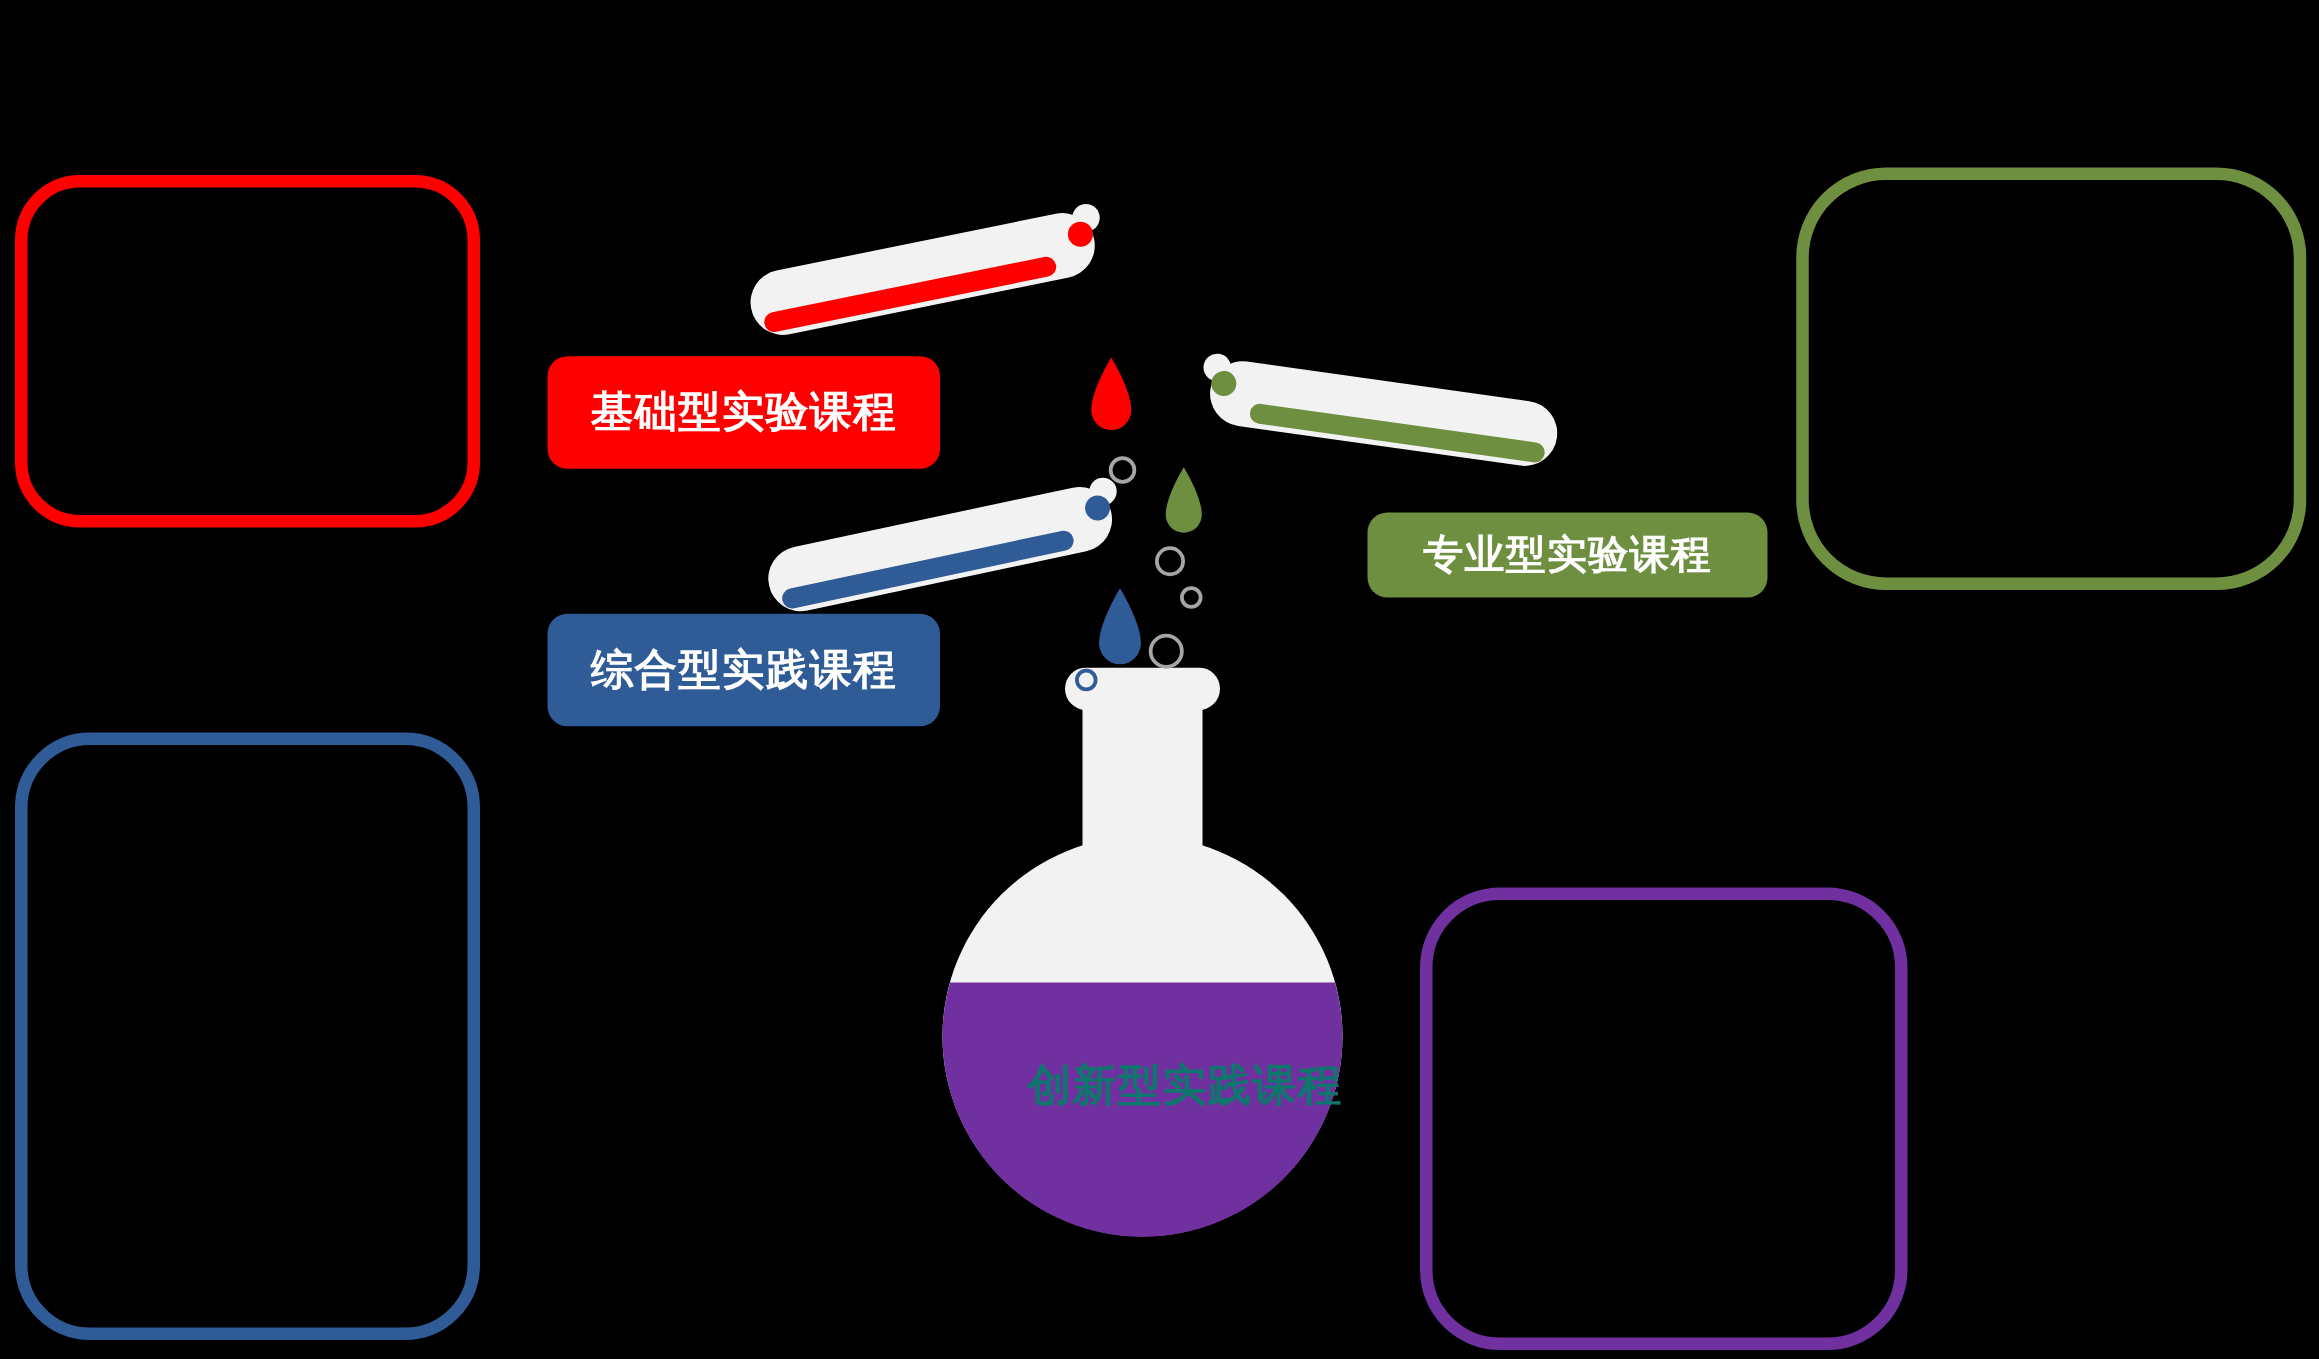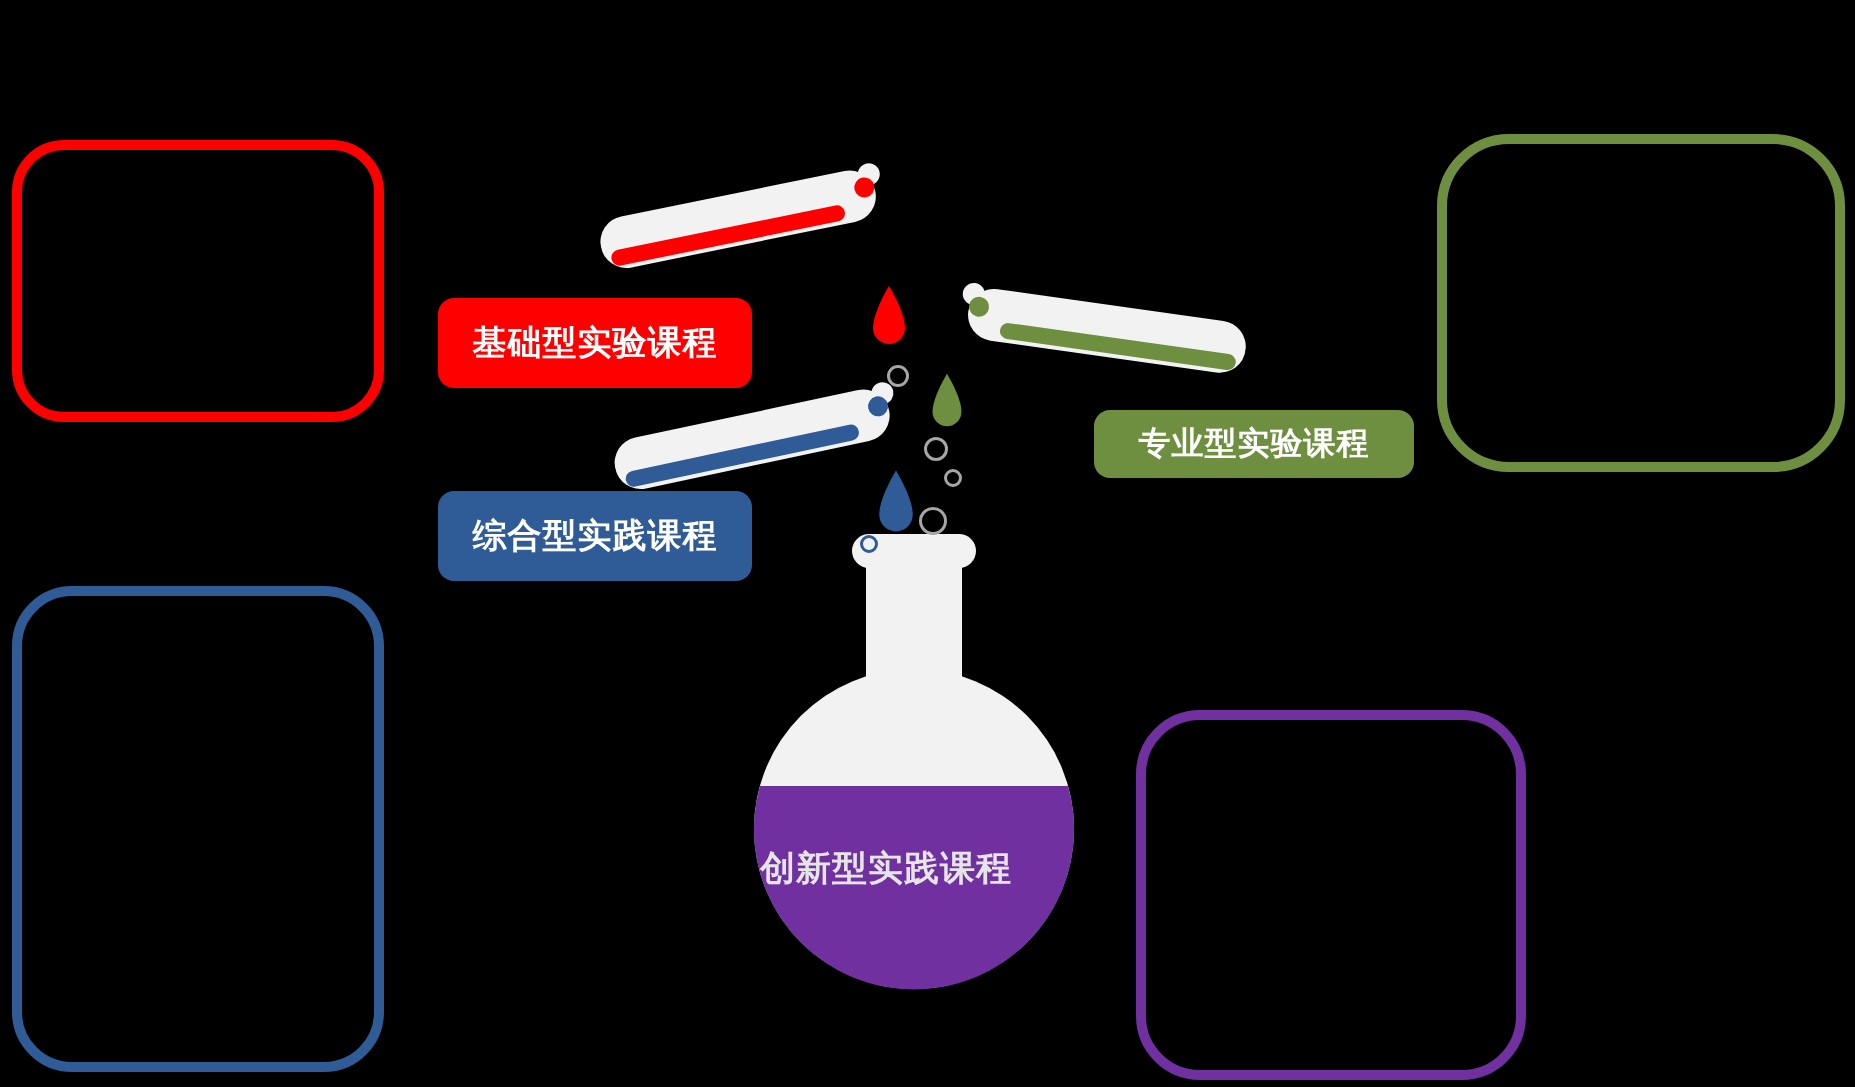--- a/index.html
+++ b/index.html
@@ -30,21 +30,21 @@
     display: flex;
     align-items: center;
     justify-content: center;
     color: #fff;
     font-weight: 700;
     font-size: 34px;
     letter-spacing: 1px;
     border-radius: 16px;
     box-sizing: border-box;
   }
-  .badge.basic         { left: 438px;  top: 298px; width: 314px; height: 90px; }
+  .badge.basic         { left: 438px;  top: 285px; width: 314px; height: 90px; }
   .badge.comprehensive { left: 438px;  top: 491px; width: 314px; height: 90px; }
   .badge.professional  { left: 1094px; top: 410px; width: 320px; height: 68px; font-size: 32px; }
   .tube-wrap {
     position: absolute;
     width: 292px;
     height: 60px;
   }
   .tube-wrap.red   { left: 598px; top: 188px; transform: rotate(-11.5deg); }
   .tube-wrap.green { left: 955px; top: 300px; transform: rotate(8deg); }
   .tube-wrap.blue  { left: 612px; top: 408px; transform: rotate(-12deg); }
@@ -54,24 +54,24 @@
   .drop.green { left: 928px; top: 372px; width: 38px; height: 56px; }
   .drop.blue  { left: 874px; top: 468px; width: 44px; height: 66px; }
   .drop svg { width: 100%; height: 100%; display: block; }
   .flask-svg {
     position: absolute;
     left: 744px; top: 534px;
     width: 340px; height: 460px;
   }
   .flask-label {
     position: absolute;
-    left: 716px; top: 845px;
+    left: 778px; top: 845px;
     width: 340px;
     text-align: center;
-    color: #e5e5e5;
+    color: #0f766e;
     font-weight: 700;
     font-size: 35px;
     letter-spacing: 1px;
   }
   .bubble {
     position: absolute;
     border: 3px solid;
     border-radius: 50%;
     background: transparent;
     box-sizing: border-box;

